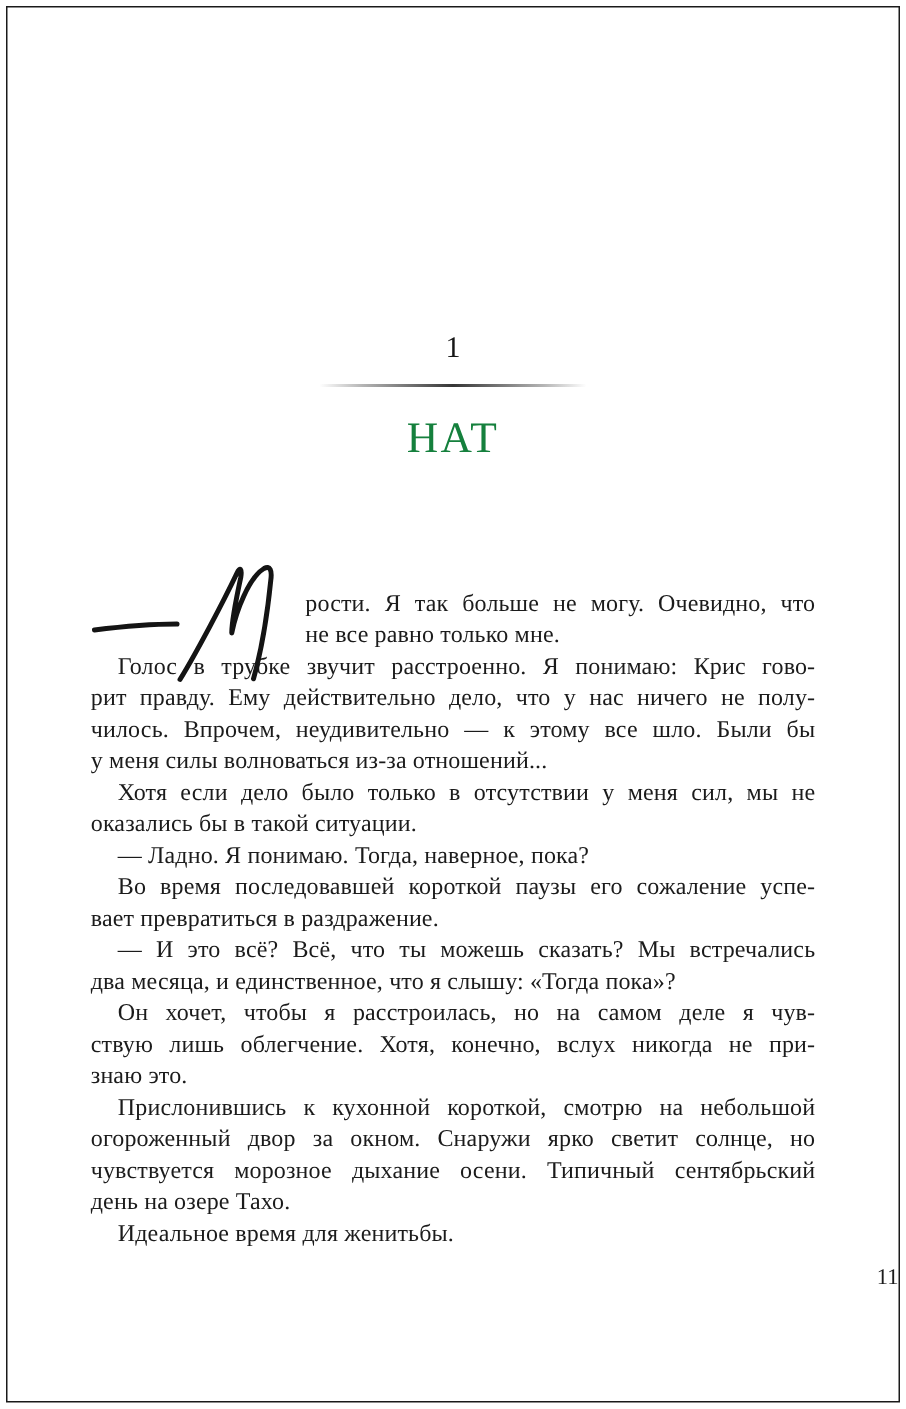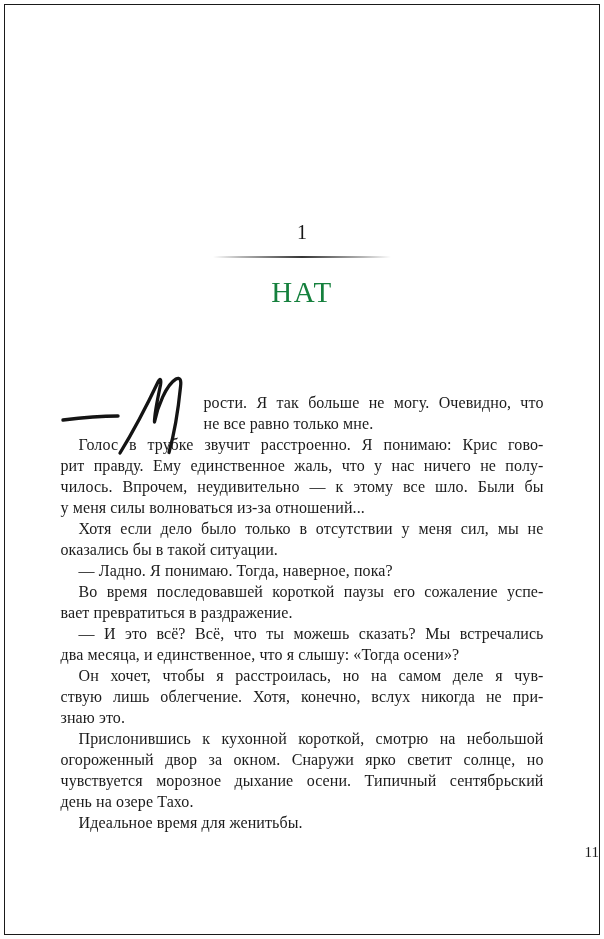--- a/index.html
+++ b/index.html
@@ -123,42 +123,42 @@
                      C 117.5 32 114 56 108 77.5" stroke-width="3.3"></path>
           </g>
         </svg>
       </span>
       <div class="line">рости. Я так больше не могу. Очевидно, что</div>
       <div class="line last">не все равно только мне.</div>
     </div>
 
     <div class="para">
       <div class="line indent">Голос в трубке звучит расстроенно. Я понимаю: Крис гово-</div>
-      <div class="line">рит правду. Ему единственное жаль, что у нас ничего не полу-</div>
+      <div class="line">рит правду. Ему действительно дело, что у нас ничего не полу-</div>
       <div class="line">чилось. Впрочем, неудивительно — к этому все шло. Были бы</div>
       <div class="line last">у меня силы волноваться из-за отношений...</div>
     </div>
 
     <div class="para">
       <div class="line indent">Хотя если дело было только в отсутствии у меня сил, мы не</div>
       <div class="line last">оказались бы в такой ситуации.</div>
     </div>
 
     <div class="para">
       <div class="line last indent">— Ладно. Я понимаю. Тогда, наверное, пока?</div>
     </div>
 
     <div class="para">
       <div class="line indent">Во время последовавшей короткой паузы его сожаление успе-</div>
       <div class="line last">вает превратиться в раздражение.</div>
     </div>
 
     <div class="para">
       <div class="line indent">— И это всё? Всё, что ты можешь сказать? Мы встречались</div>
-      <div class="line last">два месяца, и единственное, что я слышу: «Тогда осени»?</div>
+      <div class="line last">два месяца, и единственное, что я слышу: «Тогда пока»?</div>
     </div>
 
     <div class="para">
       <div class="line indent">Он хочет, чтобы я расстроилась, но на самом деле я чув-</div>
       <div class="line">ствую лишь облегчение. Хотя, конечно, вслух никогда не при-</div>
       <div class="line last">знаю это.</div>
     </div>
 
     <div class="para">
       <div class="line indent">Прислонившись к кухонной короткой, смотрю на небольшой</div>

